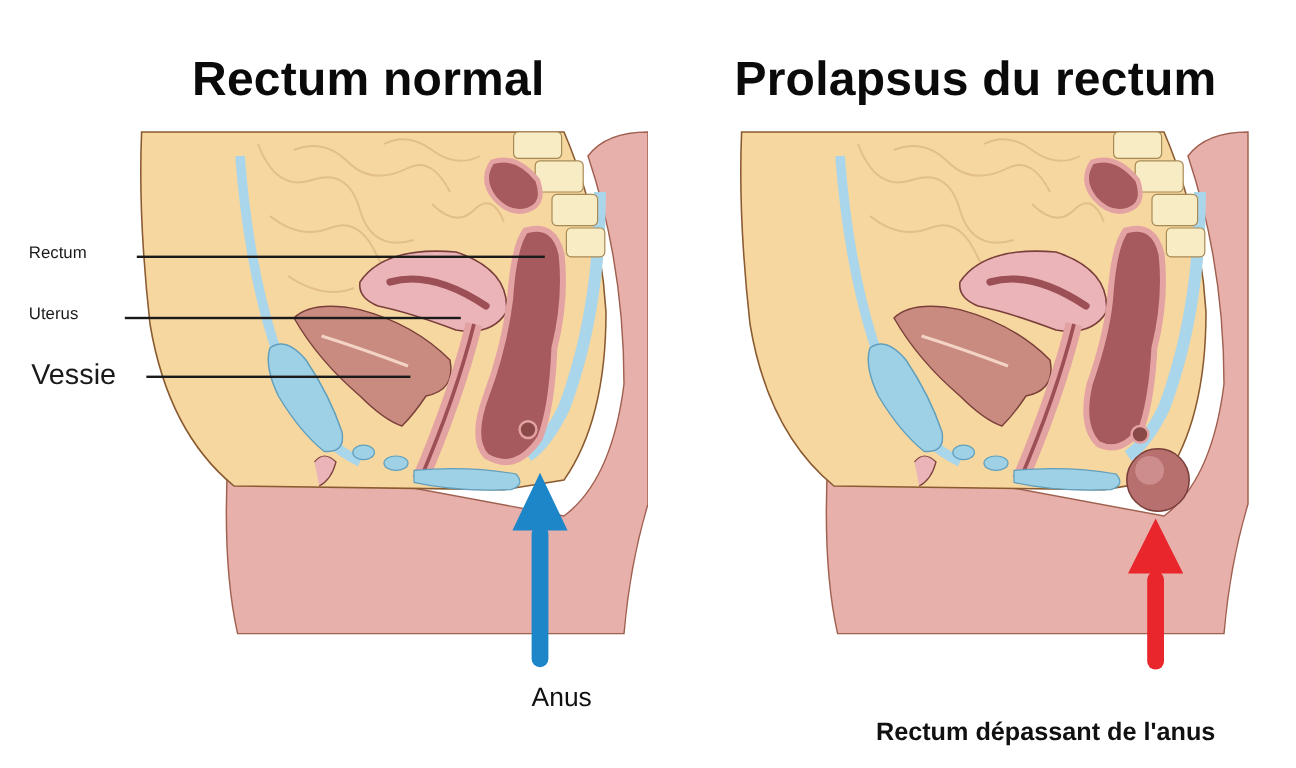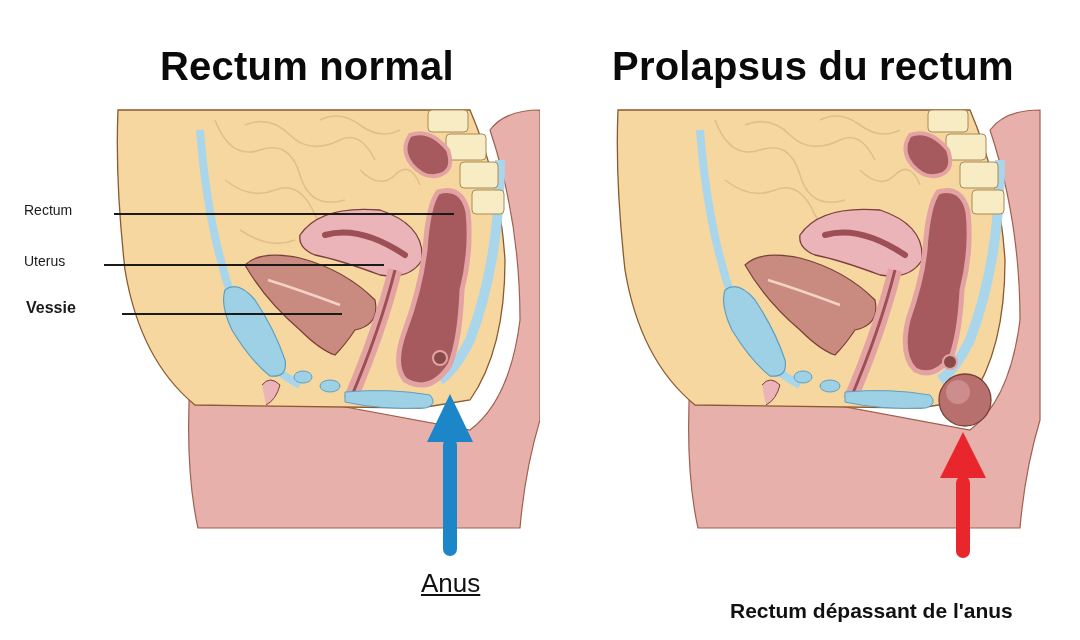--- a/index.html
+++ b/index.html
@@ -7,24 +7,24 @@
          font-family:"Liberation Sans", sans-serif; }
   .panel { position:absolute; top:0; height:640px; }
   .panel-left { left:0; width:540px; }
   .panel-right { left:540px; width:620px; }
   .title { position:absolute; top:44px; font-weight:bold; font-size:40px; color:#0a0a0a;
            white-space:nowrap; letter-spacing:0.2px; }
   .title-left { left:160px; }
   .title-right { left:72px; }
   svg.anatomy { position:absolute; left:0; top:0; }
   .label { position:absolute; font-size:14px; color:#1a1a1a; white-space:nowrap; }
-  .label.bold { font-weight:bold; font-size:16px; }
+  .label.bold { font-weight:normal; font-size:24px; }
   .leader { position:absolute; height:1.5px; background:#1a1a1a; }
   .caption { position:absolute; white-space:nowrap; color:#111; }
-  .caption-anus { left:421px; top:568px; font-size:26px;text-decoration:underline; }
+  .caption-anus { left:443px; top:568px; font-size:22px; }
   .caption-prolapse { left:190px; top:599px; font-size:21px; font-weight:bold; }
 </style>
 </head>
 <body>
 
 <div class="panel panel-left">
   <div class="title title-left">Rectum normal</div>
 
   <svg class="anatomy" width="540" height="640" viewBox="0 0 540 640">
 

